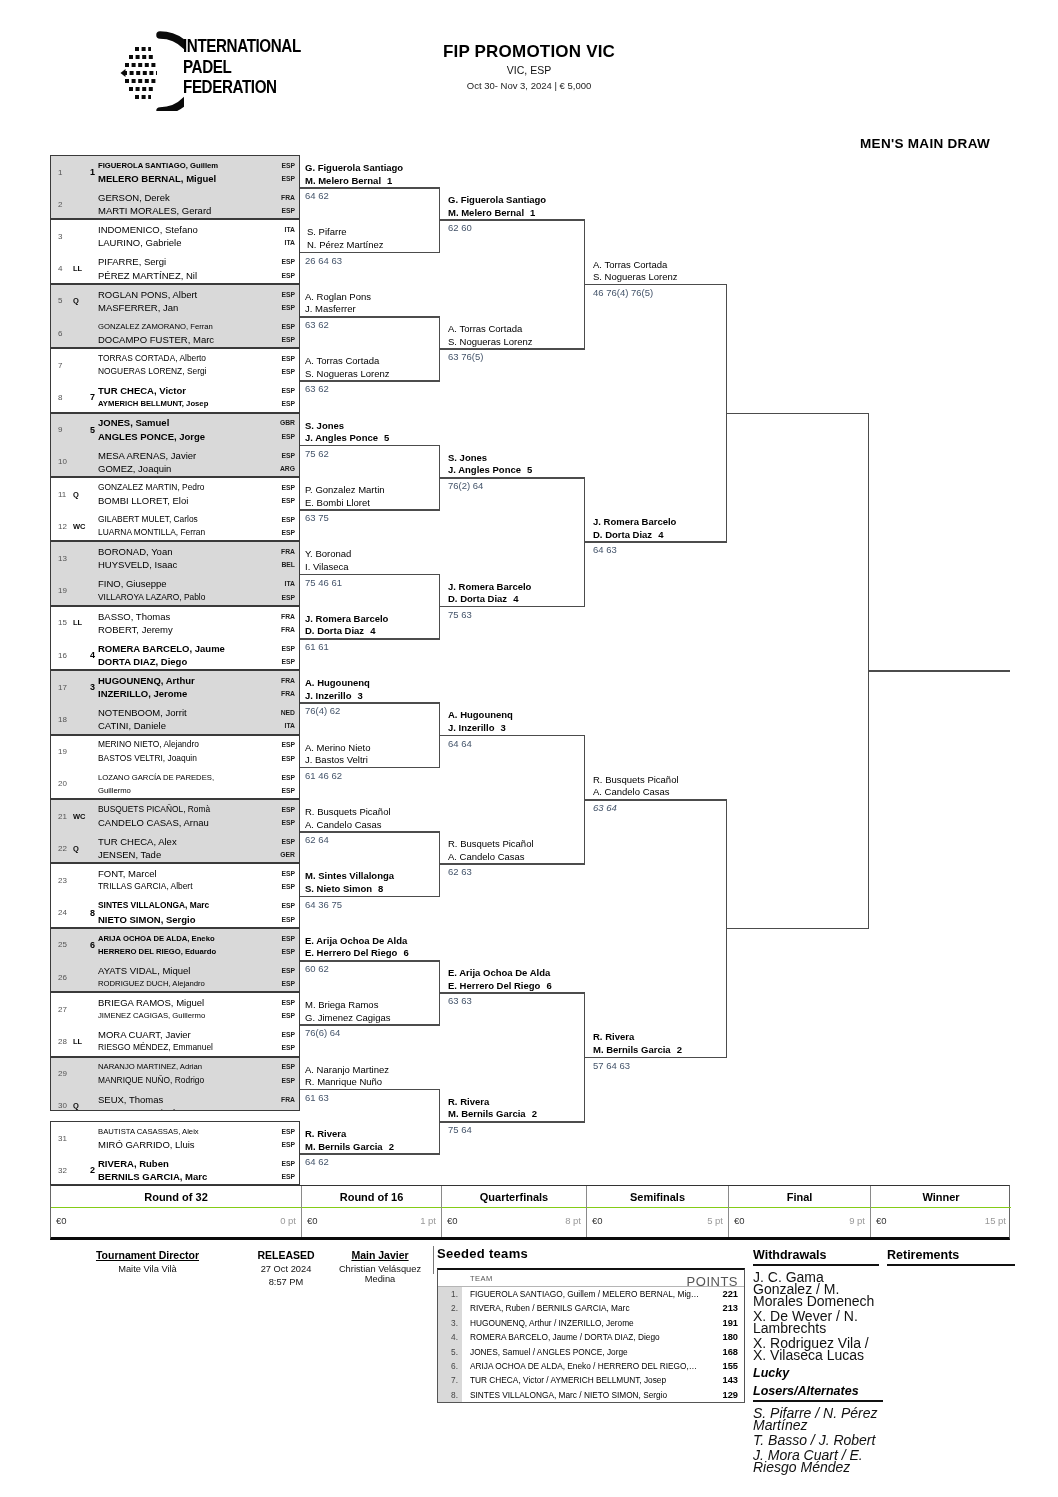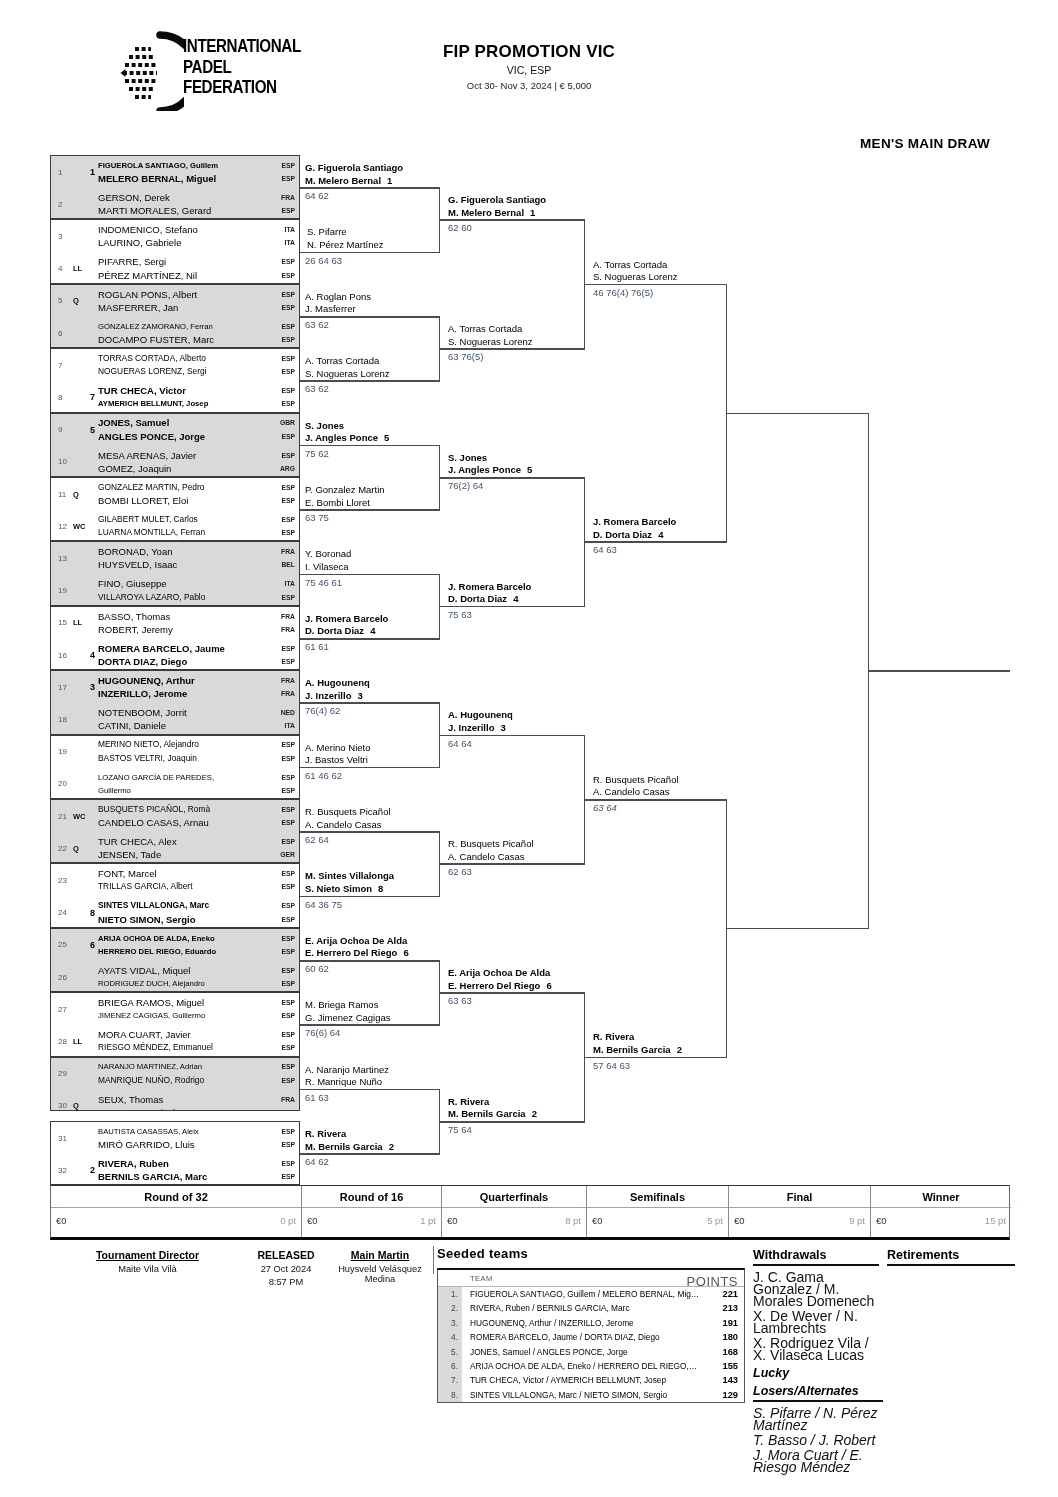--- a/index.html
+++ b/index.html
@@ -150,22 +150,22 @@
   <div class="fblock" style="left:55px;top:1249px;width:185px;">
     <div class="fhead u">Tournament Director</div>
     <div class="fbody">Maite Vila Vilà</div>
   </div>
   <div class="fblock" style="left:240px;top:1249px;width:92px;">
     <div class="fhead">RELEASED</div>
     <div class="fbody">27 Oct 2024</div>
     <div class="fbody">8:57 PM</div>
   </div>
   <div class="fblock" style="left:326px;top:1249px;width:108px;">
-    <div class="fhead u">Main Martin</div>
-    <div class="fbody">Huysveld Velásquez Medina</div>
+    <div class="fhead u">Main Javier</div>
+    <div class="fbody">Christian Velásquez Medina</div>
   </div>
   <div class="vdiv" style="left:433px;top:1246px;height:28px;"></div>
 
   <div class="st-title">Seeded teams</div>
   <div class="st-table">
     <div class="st-head">
       <span class="st-hteam">TEAM</span>
       <span class="st-hpts">POINTS</span>
     </div>
     <div id="seed-rows">

